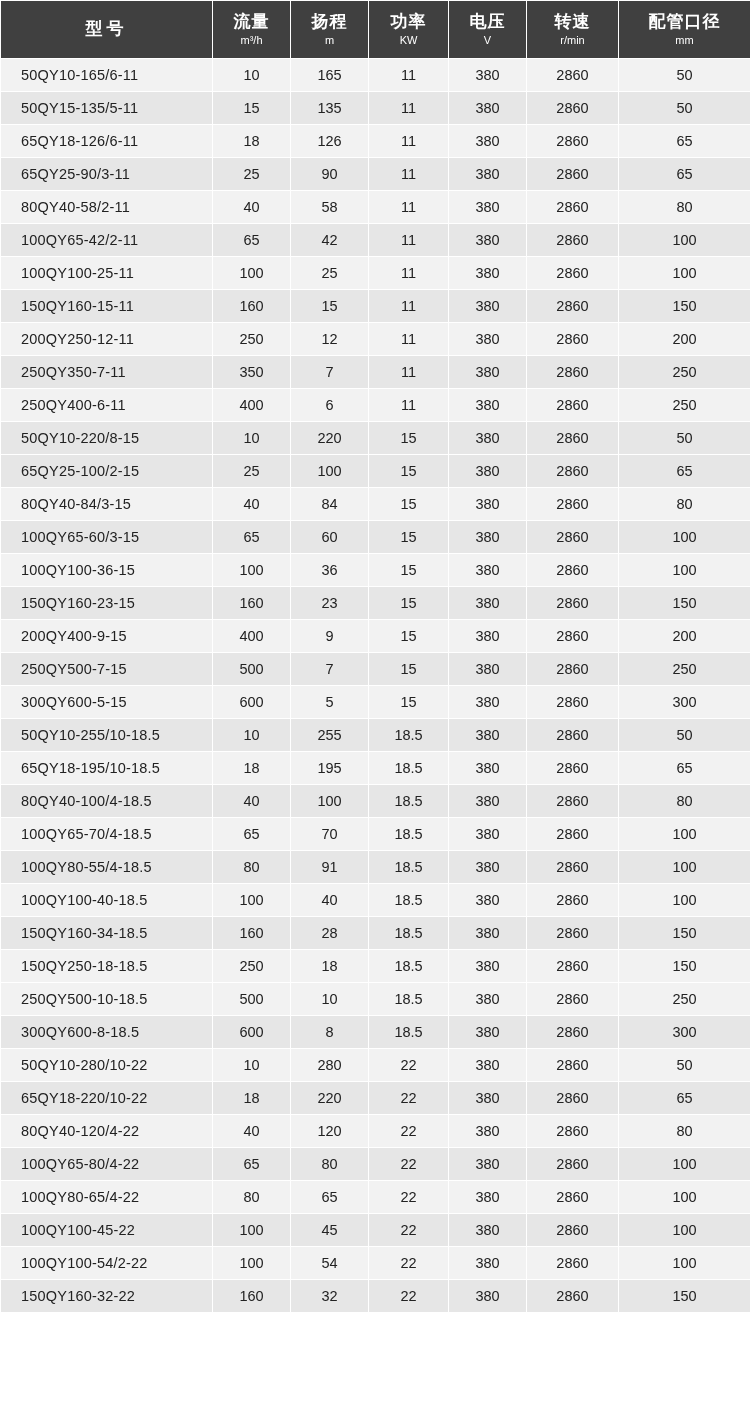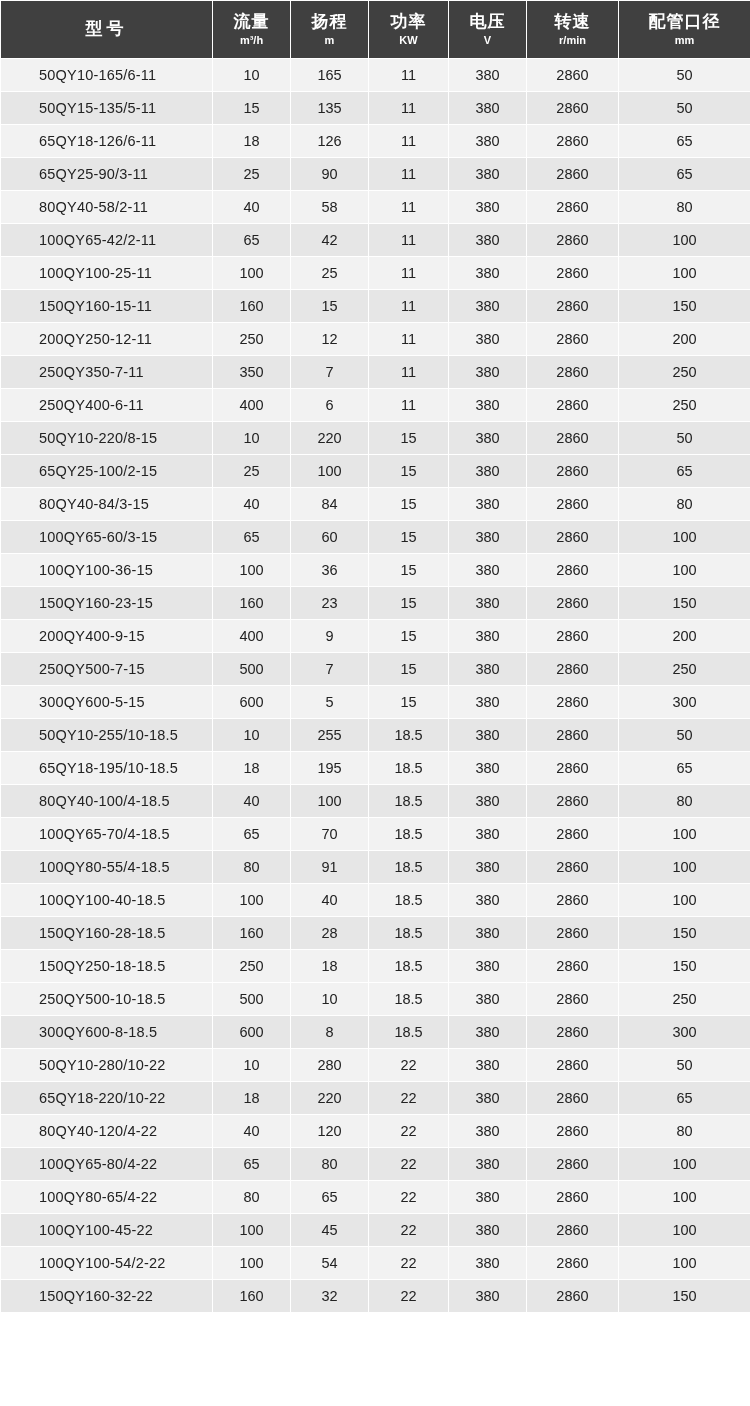--- a/index.html
+++ b/index.html
@@ -37,42 +37,42 @@
   thead th .h-main {
     display: block;
     font-size: 17px;
     line-height: 22px;
     letter-spacing: 1px;
   }
   thead th .h-unit {
     display: block;
     font-size: 11px;
     line-height: 15px;
-    font-weight: bold;
+    font-weight: normal;
   }
   thead th.model .h-main {
     font-size: 17px;
     letter-spacing: 4px;
     padding: 9px 0;
   }
 
   tbody td {
     border: 1px solid #ffffff;
     text-align: center;
     vertical-align: middle;
     font-size: 14.5px;
     color: #222222;
     height: 32px;
     padding: 0;
   }
   tbody tr.odd td { background: #f2f2f2; }
   tbody tr.even td { background: #e6e6e6; }
   tbody td.model {
     text-align: left;
-    padding-left: 38px;
+    padding-left: 20px;
     font-size: 14.5px;
     letter-spacing: 0.2px;
   }
 </style>
 </head>
 <body>
 
 <table class="spec-table">
   <colgroup>
     <col class="c0">
@@ -343,21 +343,21 @@
       <tr class="odd">
         <td class="model">100QY100-40-18.5</td>
         <td>100</td>
         <td>40</td>
         <td>18.5</td>
         <td>380</td>
         <td>2860</td>
         <td>100</td>
       </tr>
       <tr class="even">
-        <td class="model">150QY160-28-18.5</td>
+        <td class="model">150QY160-34-18.5</td>
         <td>160</td>
         <td>28</td>
         <td>18.5</td>
         <td>380</td>
         <td>2860</td>
         <td>150</td>
       </tr>
       <tr class="odd">
         <td class="model">150QY250-18-18.5</td>
         <td>250</td>

